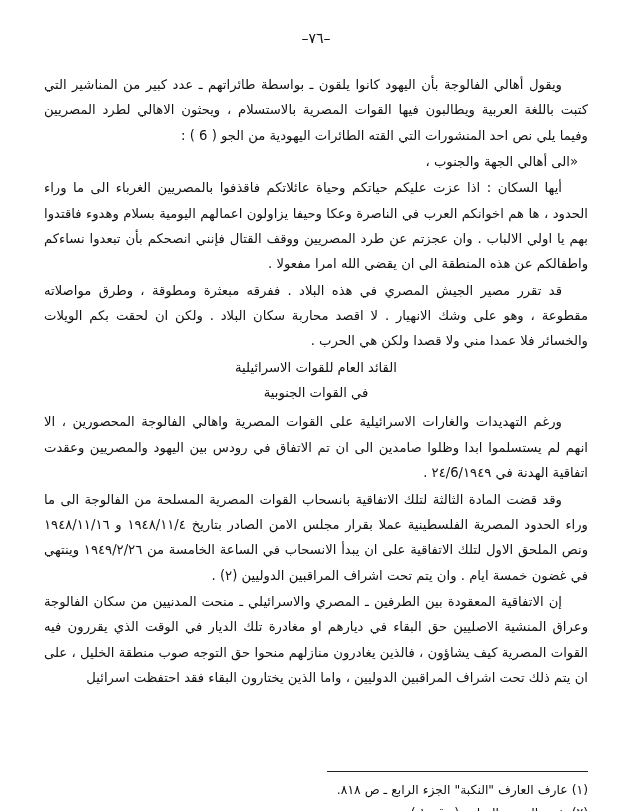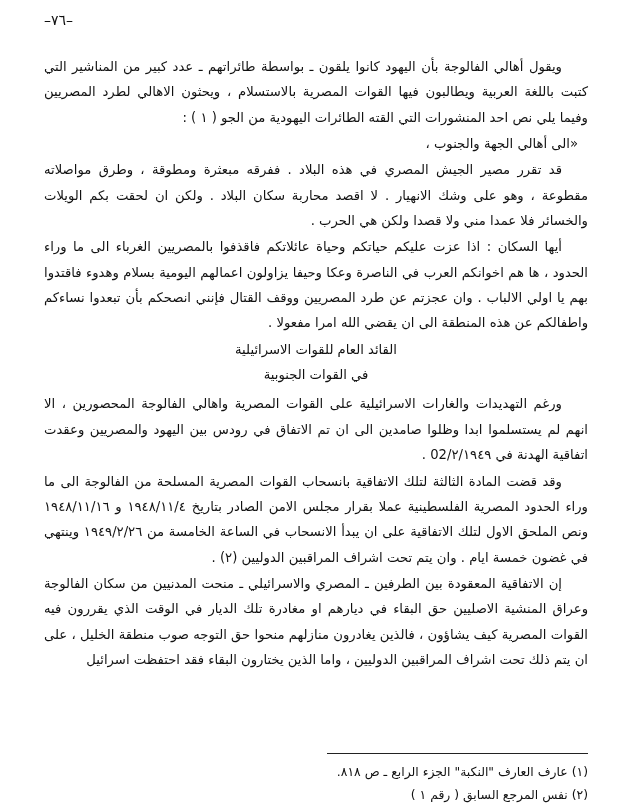--- a/index.html
+++ b/index.html
@@ -15,23 +15,24 @@
     overflow: hidden;
   }
   .page {
     position: relative;
     width: 632px;
     height: 811px;
     box-sizing: border-box;
     padding: 0 44px;
   }
   .page-number {
+    text-align: center;
     font-size: 14px;
     letter-spacing: 1px;
-    margin-top: 12px;
+    margin-top: 30px;
     margin-bottom: 26px;
     color: #111;
     direction: ltr;
   }
   .body-text {
     direction: rtl;
     text-align: justify;
     text-align-last: right;
     font-size: 13.2px;
     line-height: 1.92;
@@ -80,33 +81,33 @@
 </style>
 </head>
 <body>
 
 <div class="page">
 
   <div class="page-number">–٧٦–</div>
 
   <div class="body-text">
 
-    <p class="para">ويقول أهالي الفالوجة بأن اليهود كانوا يلقون ـ بواسطة طائراتهم ـ عدد كبير من المناشير التي كتبت باللغة العربية ويطالبون فيها القوات المصرية بالاستسلام ، ويحثون الاهالي لطرد المصريين وفيما يلي نص احد المنشورات التي القته الطائرات اليهودية من الجو ( ١ ) :</p>
+    <p class="para">ويقول أهالي الفالوجة بأن اليهود كانوا يلقون ـ بواسطة طائراتهم ـ عدد كبير من المناشير التي كتبت باللغة العربية ويطالبون فيها القوات المصرية بالاستسلام ، ويحثون الاهالي لطرد المصريين وفيما يلي نص احد المنشورات التي القته الطائرات اليهودية من الجو ( 6 ) :</p>
 
     <p class="quote-open">«الى أهالي الجهة والجنوب ،</p>
 
+    <p class="para">أيها السكان : اذا عزت عليكم حياتكم وحياة عائلاتكم فاقذفوا بالمصريين الغرباء الى ما وراء الحدود ، ها هم اخوانكم العرب في الناصرة وعكا وحيفا يزاولون اعمالهم اليومية بسلام وهدوء فاقتدوا بهم يا اولي الالباب . وان عجزتم عن طرد المصريين ووقف القتال فإنني انصحكم بأن تبعدوا نساءكم واطفالكم عن هذه المنطقة الى ان يقضي الله امرا مفعولا .</p>
+
     <p class="para">قد تقرر مصير الجيش المصري في هذه البلاد . ففرقه مبعثرة ومطوقة ، وطرق مواصلاته مقطوعة ، وهو على وشك الانهيار . لا اقصد محاربة سكان البلاد . ولكن ان لحقت بكم الويلات والخسائر فلا عمدا مني ولا قصدا ولكن هي الحرب .</p>
-
-    <p class="para">أيها السكان : اذا عزت عليكم حياتكم وحياة عائلاتكم فاقذفوا بالمصريين الغرباء الى ما وراء الحدود ، ها هم اخوانكم العرب في الناصرة وعكا وحيفا يزاولون اعمالهم اليومية بسلام وهدوء فاقتدوا بهم يا اولي الالباب . وان عجزتم عن طرد المصريين ووقف القتال فإنني انصحكم بأن تبعدوا نساءكم واطفالكم عن هذه المنطقة الى ان يقضي الله امرا مفعولا .</p>
 
     <p class="signature">القائد العام للقوات الاسرائيلية</p>
 
     <p class="signature2">في القوات الجنوبية</p>
 
-    <p class="para">ورغم التهديدات والغارات الاسرائيلية على القوات المصرية واهالي الفالوجة المحصورين ، الا انهم لم يستسلموا ابدا وظلوا صامدين الى ان تم الاتفاق في رودس بين اليهود والمصريين وعقدت اتفاقية الهدنة في 02/٢/١٩٤٩ .</p>
+    <p class="para">ورغم التهديدات والغارات الاسرائيلية على القوات المصرية واهالي الفالوجة المحصورين ، الا انهم لم يستسلموا ابدا وظلوا صامدين الى ان تم الاتفاق في رودس بين اليهود والمصريين وعقدت اتفاقية الهدنة في ٢٤/6/١٩٤٩ .</p>
 
     <p class="para">وقد قضت المادة الثالثة لتلك الاتفاقية بانسحاب القوات المصرية المسلحة من الفالوجة الى ما وراء الحدود المصرية الفلسطينية عملا بقرار مجلس الامن الصادر بتاريخ ١٩٤٨/١١/٤ و ١٩٤٨/١١/١٦ ونص الملحق الاول لتلك الاتفاقية على ان يبدأ الانسحاب في الساعة الخامسة من ١٩٤٩/٢/٢٦ وينتهي في غضون خمسة ايام . وان يتم تحت اشراف المراقبين الدوليين (٢) .</p>
 
     <p class="para">إن الاتفاقية المعقودة بين الطرفين ـ المصري والاسرائيلي ـ منحت المدنيين من سكان الفالوجة وعراق المنشية الاصليين حق البقاء في ديارهم او مغادرة تلك الديار في الوقت الذي يقررون فيه القوات المصرية كيف يشاؤون ، فالذين يغادرون منازلهم منحوا حق التوجه صوب منطقة الخليل ، على ان يتم ذلك تحت اشراف المراقبين الدوليين ، واما الذين يختارون البقاء فقد احتفظت اسرائيل</p>
 
   </div>
 
   <div class="footnotes">
     <hr class="footnote-rule">
     <p class="footnote">(١) عارف العارف "النكبة" الجزء الرابع ـ ص ٨١٨.</p>

